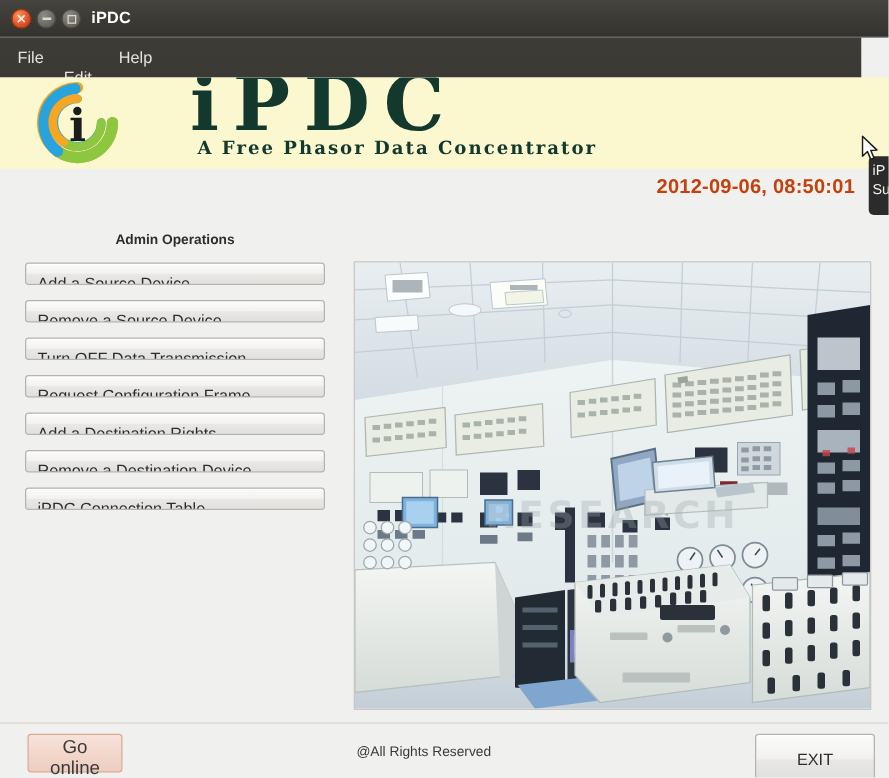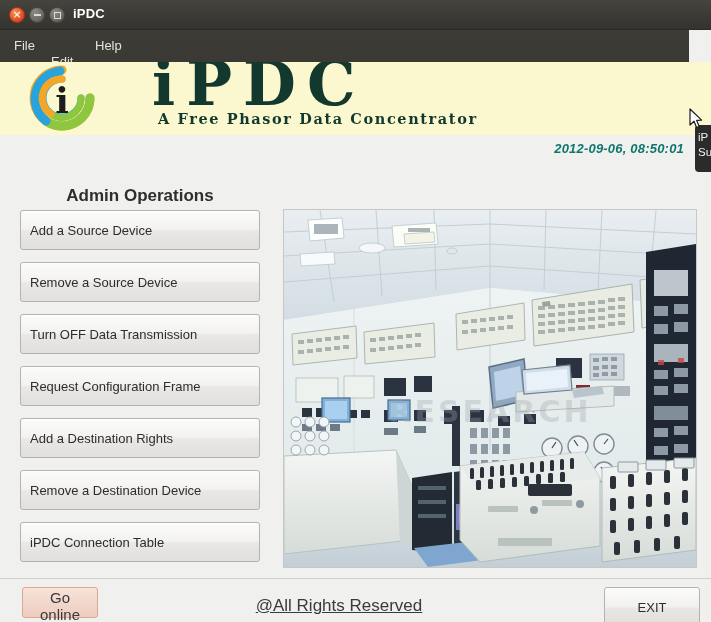--- a/index.html
+++ b/index.html
@@ -147,25 +147,24 @@
 
   
   .ts-row {
     position: absolute;
     left: 0; top: 135px;
     width: 711px; height: 32px;
   }
   .timestamp {
     position: absolute;
     right: 27px; top: 6px;
-    font-size: 13px;
+    font-size: 16px;
     font-weight: bold;
-    color: #0f766e;
+    color: #c2410c;
     letter-spacing: .2px;
-    font-style: italic;
   }
 
   
   .tooltip {
     position: absolute;
     left: 695px; top: 125px;
     width: 22px; height: 47px;
     background: #2b2b2b;
     border-radius: 4px;
     color: #f2f0ec;
@@ -184,33 +183,33 @@
     width: 14px; height: 22px;
     pointer-events: none;
   }
 
   
   .section-title {
     position: absolute;
     left: 20px; top: 186px;
     width: 240px;
     text-align: center;
-    font-size: 17px;
+    font-size: 11px;
     font-weight: bold;
     color: #2e2e2e;
   }
   .oplist {
     position: absolute;
     left: 20px; top: 210px;
     width: 240px;
   }
   .opbtn {
     display: block;
     width: 240px;
-    height: 40px;
+    height: 18px;
     margin-bottom: 12px;
     box-sizing: border-box;
     background: linear-gradient(to bottom, #fbfbfa 0%, #f3f2f1 48%, #e9e8e6 52%, #e1e0dd 100%);
     border: 1px solid #b6b3ae;
     border-radius: 3px;
     box-shadow: inset 0 1px 0 #ffffff;
     text-align: left;
     padding: 0 0 0 9px;
     font-family: "Liberation Sans", sans-serif;
     font-size: 13px;
@@ -257,23 +256,22 @@
     font-family: "Liberation Sans", sans-serif;
     font-size: 15px;
     color: #3a3a3a;
     cursor: pointer;
   }
   .copyright {
     position: absolute;
     left: 0; top: 596px;
     width: 678px;
     text-align: center;
-    font-size: 17px;
+    font-size: 11px;
     color: #3a3a3a;
-    text-decoration: underline;
   }
   .btn-exit {
     position: absolute;
     left: 604px; top: 587px;
     width: 96px; height: 41px;
     box-sizing: border-box;
     background: linear-gradient(to bottom, #fbfbfa 0%, #f2f1f0 48%, #e8e7e5 52%, #dededb 100%);
     border: 1px solid #b6b3ae;
     border-radius: 3px;
     box-shadow: inset 0 1px 0 #ffffff;

